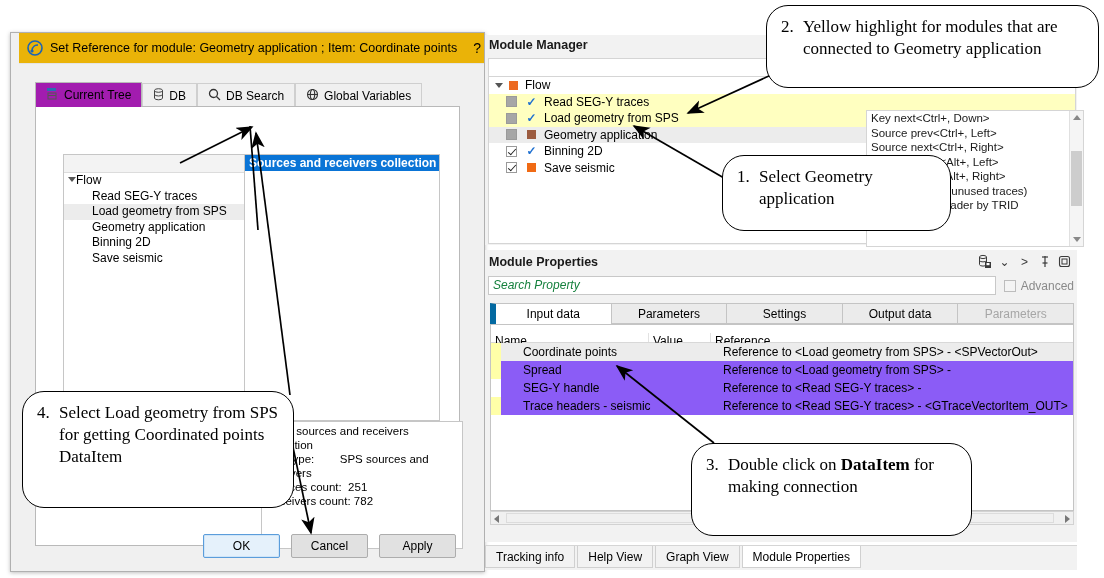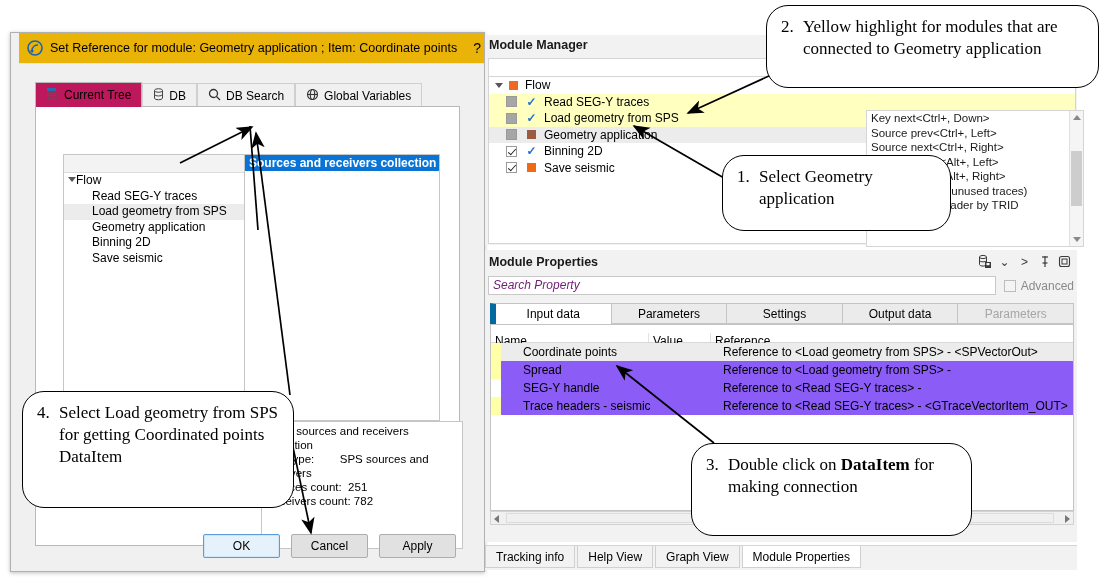--- a/index.html
+++ b/index.html
@@ -40,21 +40,21 @@
   
   #dlg-tabs{
     position:absolute;left:24px;top:50px;width:425px;height:24px;
     display:flex;align-items:flex-end;
   }
   .dtab{
     height:23px;background:#f0f0f0;border:1px solid #cfcfcf;border-bottom:none;
     display:flex;align-items:center;gap:5px;padding:0 10px;
     font-size:12px;white-space:nowrap;position:relative;
   }
-  .dtab.active{background:#be185d;height:24px;border-color:#b9b9b9;z-index:2;justify-content:space-between;}
+  .dtab.active{background:#a21caf;height:24px;border-color:#b9b9b9;z-index:2;justify-content:space-between;}
   #dlg-tabbody{
     position:absolute;left:24px;top:73px;width:423px;height:438px;
     background:#fff;border:1px solid #b9b9b9;
   }
   
   #dlg-tree{
     position:absolute;left:27px;top:47px;width:194px;height:265px;
     background:#fff;border:1px solid #c6c6c6;overflow:hidden;
   }
   #dlg-tree-hdr{height:17px;background:#f3f3f3;border-bottom:1px solid #dcdcdc;}
@@ -148,21 +148,21 @@
   #modprops{
     left:485px;top:250px;width:592px;height:292px;background:#f2f2f2;
   }
   #mp-head{display:flex;align-items:center;padding:3px 4px 2px 4px;}
   #mp-head .panel-title{padding:0;flex:1;}
   .mp-ico{width:17px;height:17px;display:flex;align-items:center;justify-content:center;
           font-size:12px;color:#3a3a3a;margin-left:3px;}
   #mp-searchrow{position:absolute;left:3px;top:26px;width:586px;height:19px;display:flex;align-items:center;}
   #mp-search{
     flex:1;height:19px;background:#fff;border:1px solid #c8c8c8;box-sizing:border-box;
-    font-size:12px;font-style:italic;color:#701a75;padding:0 4px;line-height:17px;
+    font-size:12px;font-style:italic;color:#15803d;padding:0 4px;line-height:17px;
   }
   #mp-adv{display:flex;align-items:center;gap:5px;margin-left:8px;font-size:12px;color:#8a8a8a;}
   #mp-adv .acb{width:12px;height:12px;border:1px solid #bdbdbd;background:#f4f4f4;box-sizing:border-box;}
   #mp-tabs{position:absolute;left:5px;top:53px;width:584px;height:22px;display:flex;}
   .ptab{
     flex:1;height:21px;background:#ebebeb;border:1px solid #c4c4c4;border-left:none;
     display:flex;align-items:center;justify-content:center;font-size:12px;box-sizing:border-box;
   }
   .ptab:first-child{border-left:6px solid #0369a1;}
   .ptab.active{background:#fff;height:22px;border-bottom-color:#fff;font-weight:normal;}

